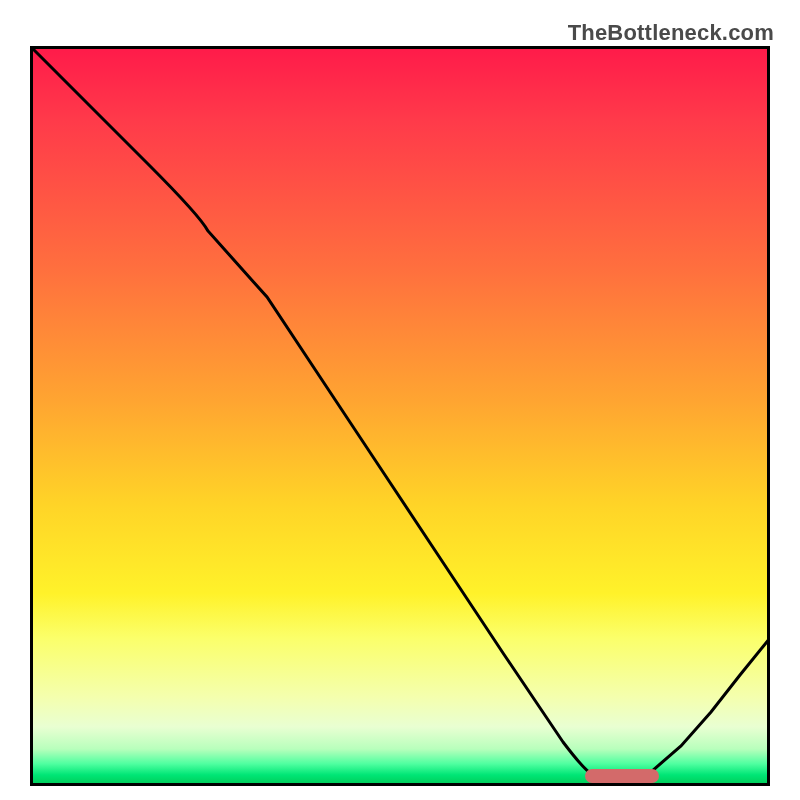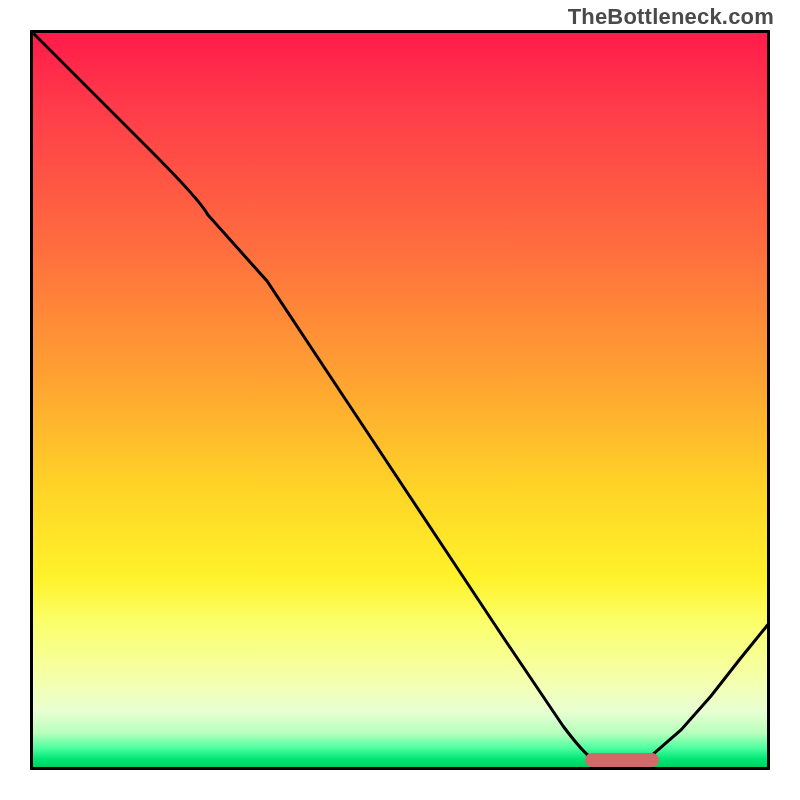--- a/index.html
+++ b/index.html
@@ -7,20 +7,21 @@
     padding: 0;
     width: 800px;
     height: 800px;
     background: #ffffff;
     font-family: Arial, Helvetica, sans-serif;
   }
   .chart-container {
     position: relative;
     width: 800px;
     height: 736px;
+    margin-top: 16px;
   }
   
   .plot-area {
     position: absolute;
     left: 30px;
     top: 30px;
     width: 740px;
     height: 740px;
     box-sizing: border-box;
     

